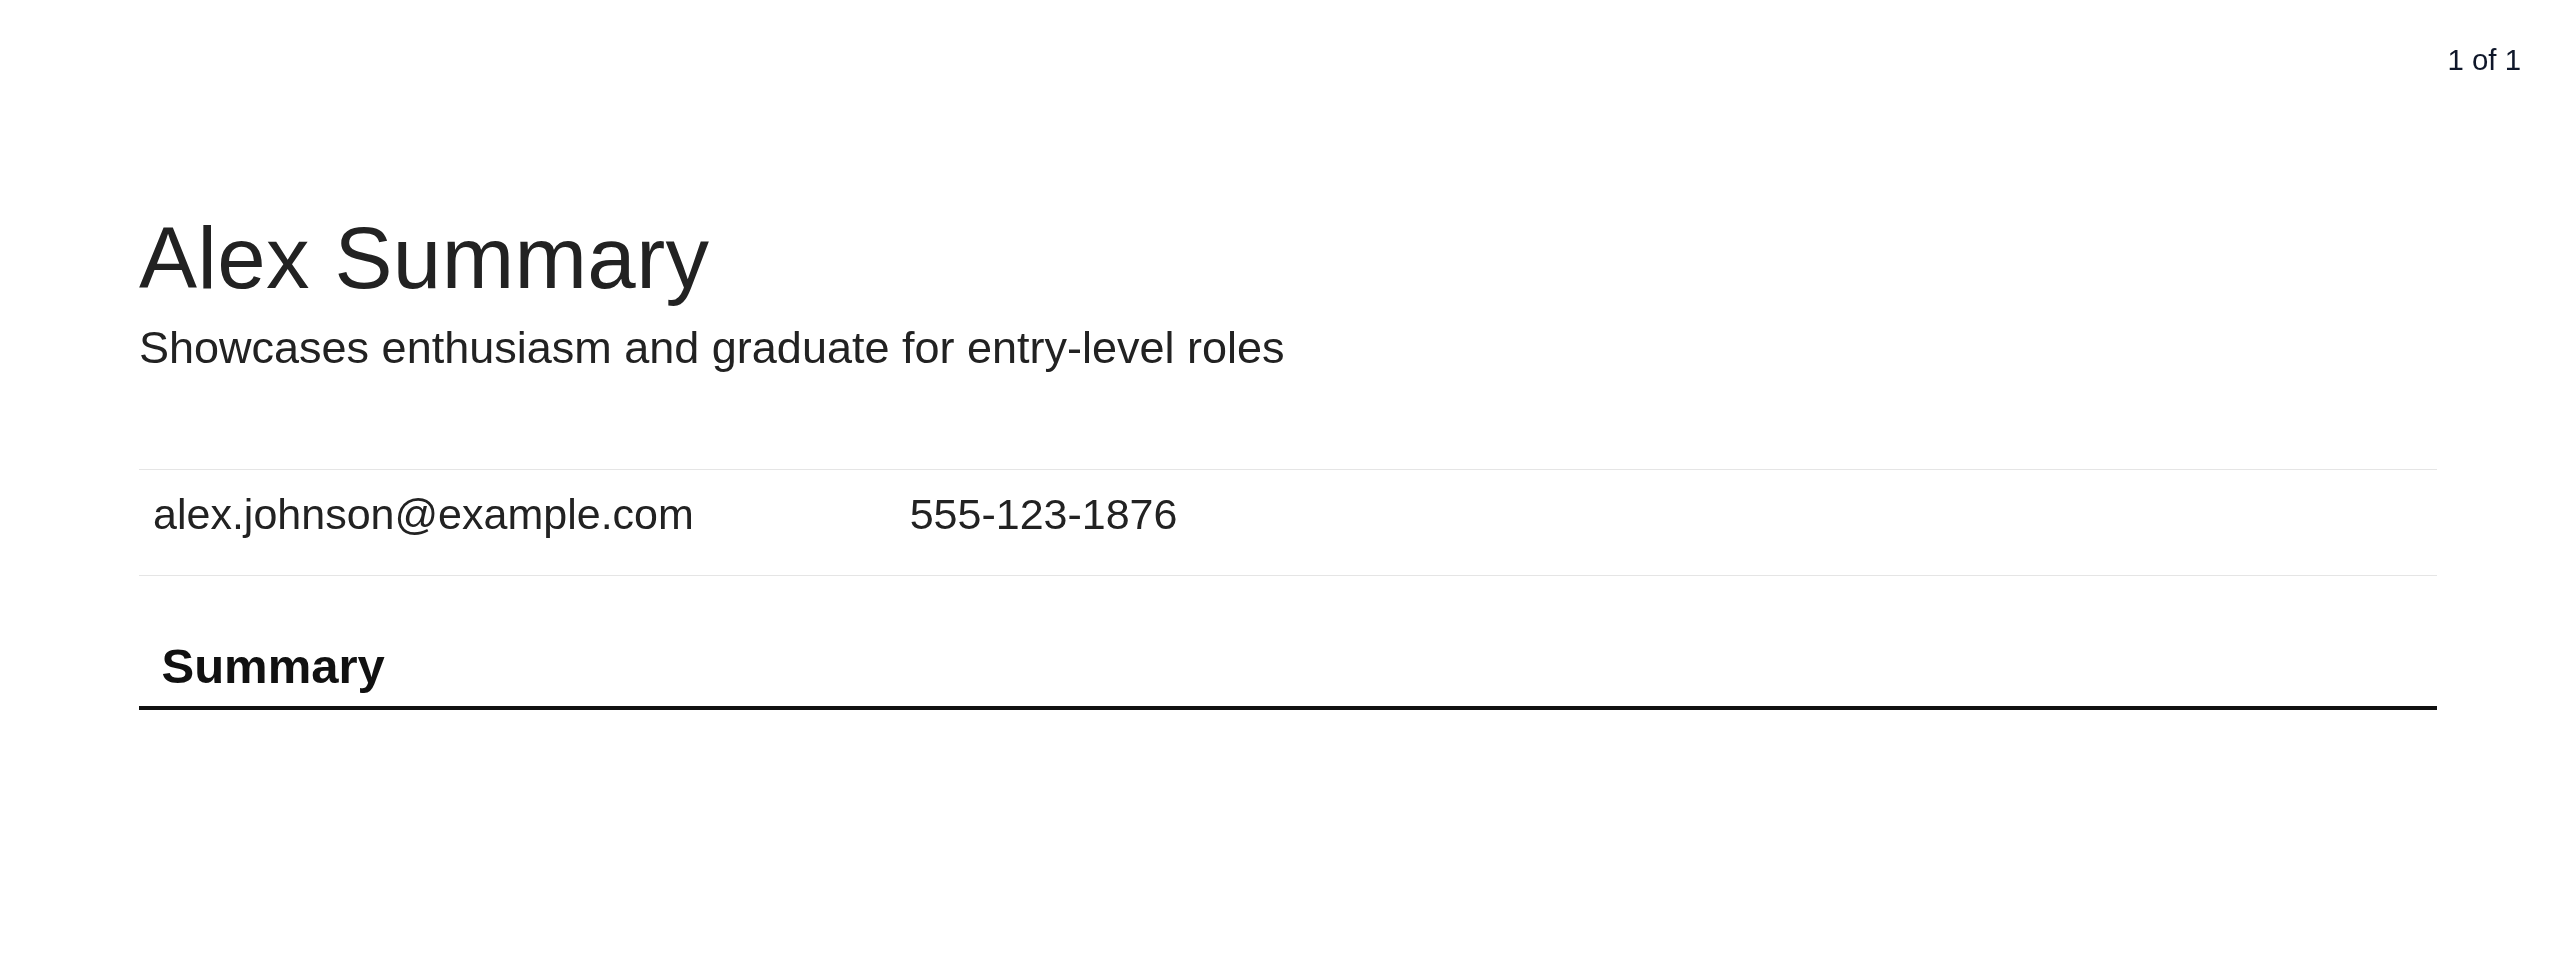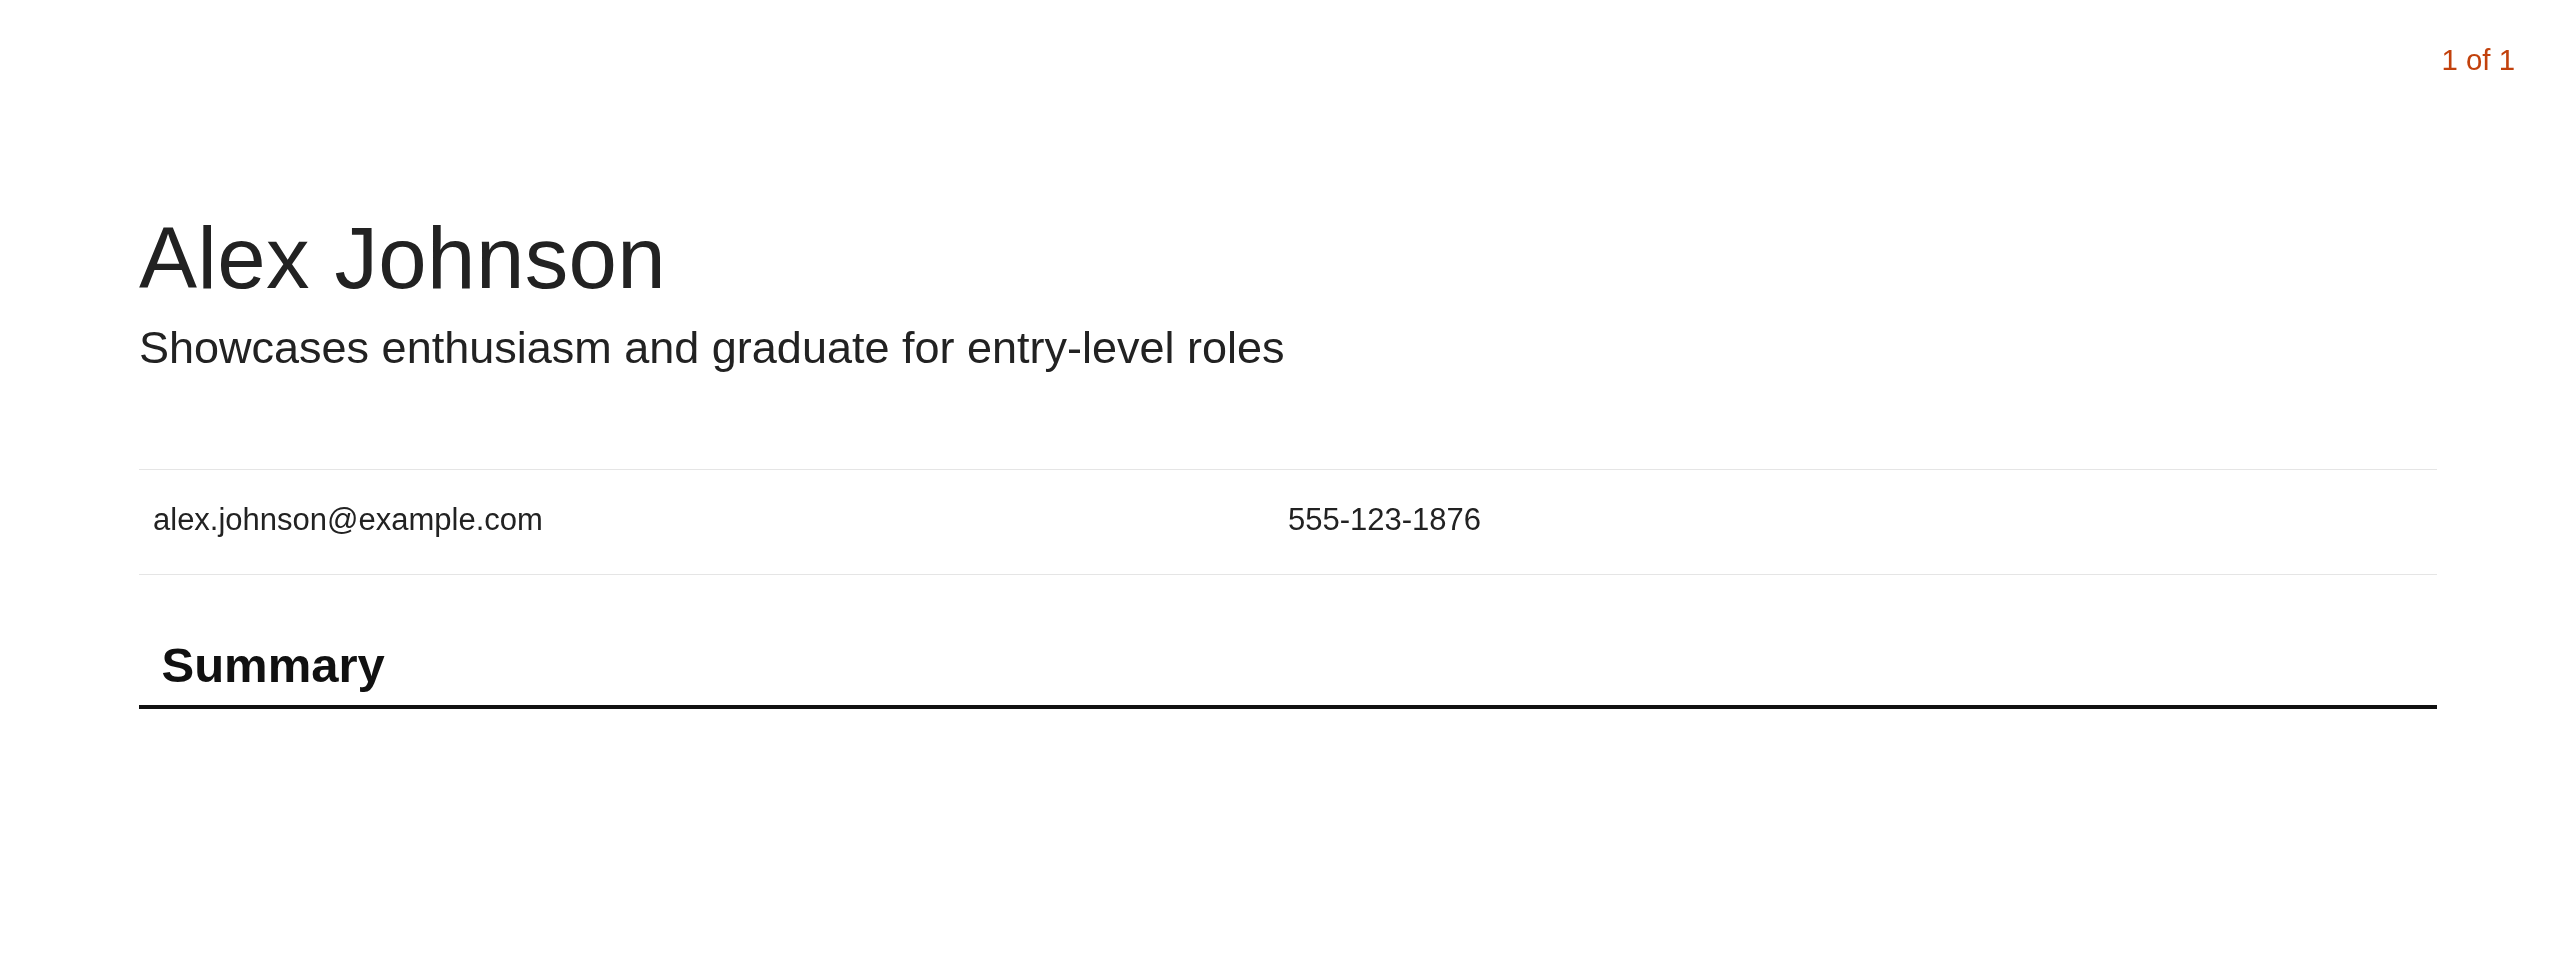--- a/index.html
+++ b/index.html
@@ -11,23 +11,23 @@
       font-family: -apple-system, BlinkMacSystemFont, "Segoe UI", "Helvetica Neue", Arial, sans-serif;
       background: #fff;
       color: #222;
       width: 2576px;
       height: 978px;
       position: relative;
     }
     .page-counter {
       position: absolute;
       top: 43px;
-      right: 61px;
+      right: 55px;
       font-size: 29.4px;
-      color: #c2410c;
+      color: #0f172a;
     }
     .content {
       padding: 208px 139px 0 139px;
     }
     .name {
       font-size: 87px;
       font-weight: 400;
       color: #222;
       letter-spacing: 0.4px;
       margin-bottom: 8.7px;
@@ -35,24 +35,24 @@
     .tagline {
       font-size: 45px;
       font-weight: 400;
       color: #222;
       margin-top: 14px;
     }
     .contact-bar {
       margin-top: 95px;
       border-top: 1.7px solid #e5e5e5;
       border-bottom: 1.7px solid #e5e5e5;
-      padding: 32px 14px 36px 14px;
+      padding: 20px 14px 36px 14px;
       display: grid;
-      grid-template-columns: 1fr 1fr;
-      font-size: 31px;
+      grid-template-columns: 1fr 1fr 1fr;
+      font-size: 43px;
       color: #222;
     }
     .contact-item {
       white-space: nowrap;
     }
     .section {
       margin-top: 62px;
     }
     .section-title {
       font-size: 49px;
@@ -67,21 +67,21 @@
       color: #222;
       padding: 47px 35px 0 45px;
     }
   </style>
 </head>
 <body>
 
 <div class="page-counter">1 of 1</div>
 
 <div class="content">
-  <h1 class="name">Alex Johnson</h1>
+  <h1 class="name">Alex Summary</h1>
   <div class="tagline">Showcases enthusiasm and graduate for entry-level roles</div>
 
   <div class="contact-bar">
     <div class="contact-item">alex.johnson@example.com</div>
     <div class="contact-item">555-123-1876</div>
   </div>
 
   <div class="section">
     <h2 class="section-title">Summary</h2>
   </div>

